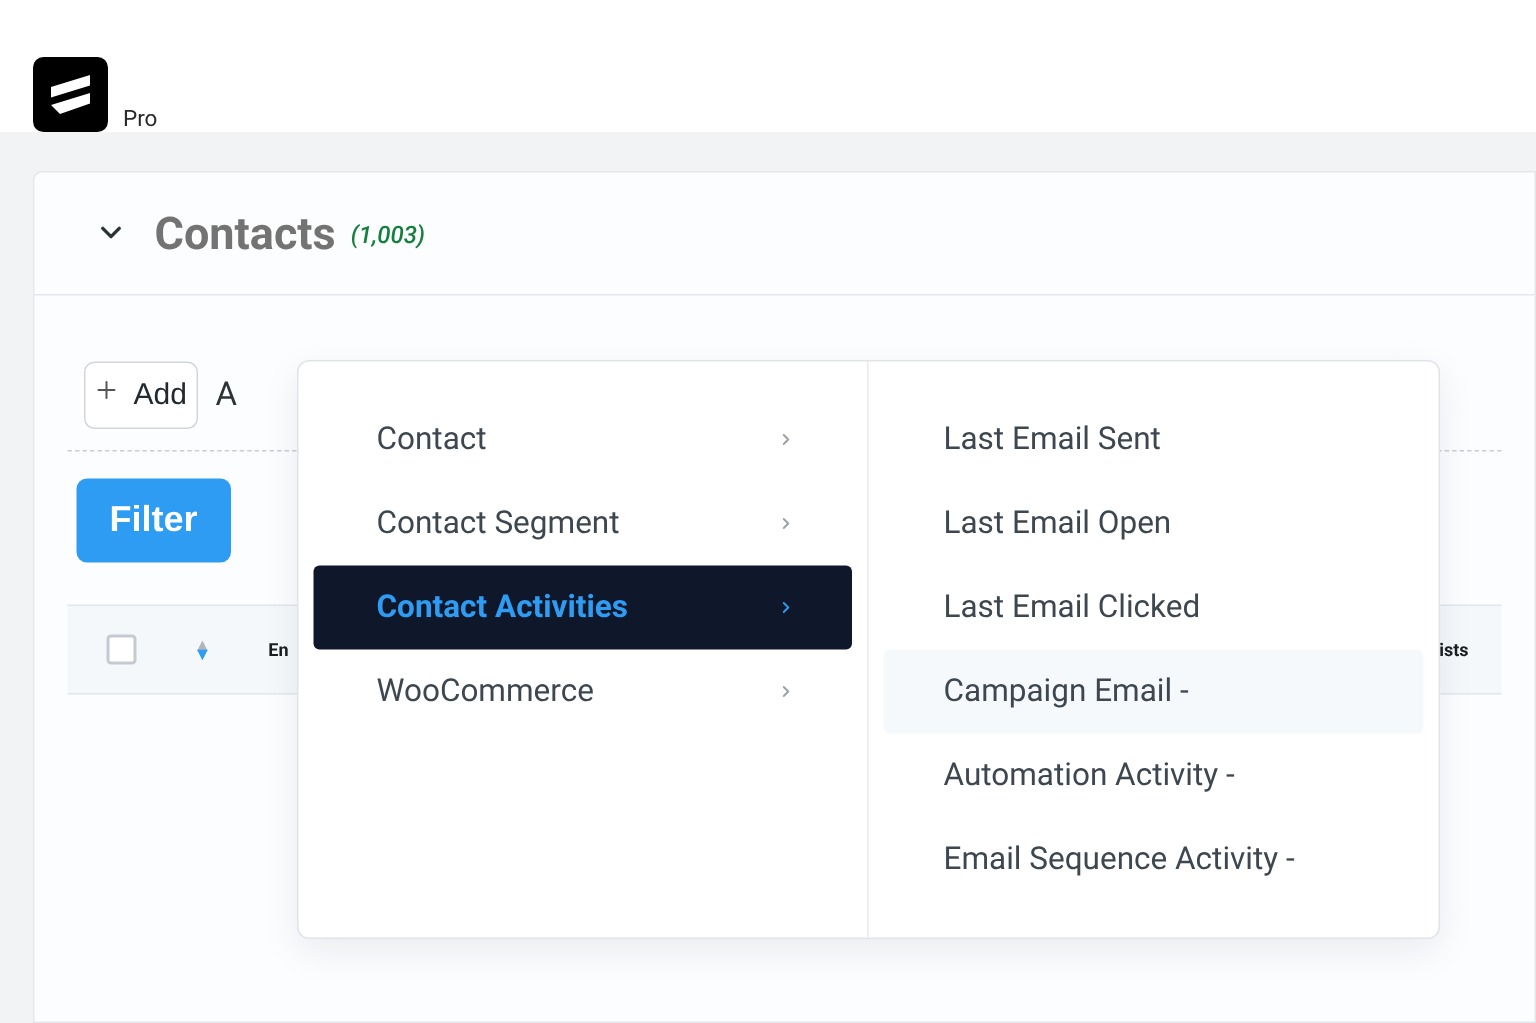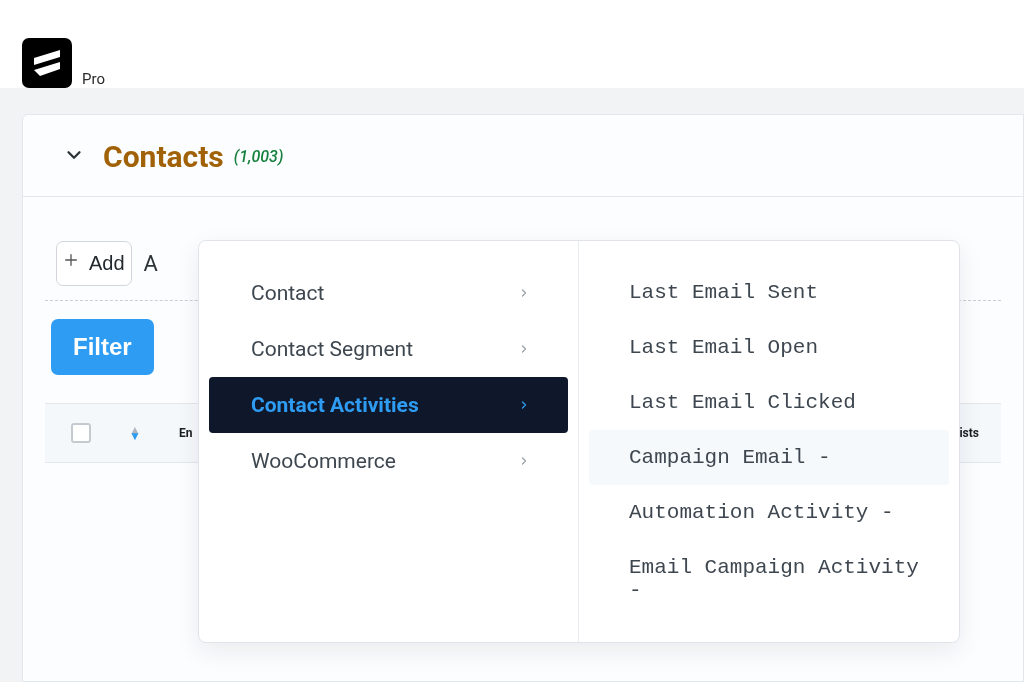--- a/index.html
+++ b/index.html
@@ -54,21 +54,21 @@
       align-items: center;
       border-bottom: 1px solid #e3e7ec;
     }
     .chevron-down-hdr {
       margin-right: 18px;
       color: #2d3436;
     }
     .page-title {
       font-size: 30px;
       font-weight: 700;
-      color: #a16207;
+      color: #737373;
       margin-right: 10px;
     }
     .count {
       font-size: 16px;
       color: #15803d;
       font-weight: 500;
       font-style: italic;
     }
     .card-body {
       padding: 30px 22px 0 22px;
@@ -188,21 +188,20 @@
       color: #9aa0a6;
       font-size: 16px;
     }
     .dd-item.selected .chev { color: #2e9cf3; }
     .dd-sub {
       padding: 16px 30px 16px 40px;
       font-size: 21px;
       color: #3e4750;
       cursor: pointer;
       border-radius: 4px;
-      font-family: Liberation Mono, monospace;
     }
     .dd-sub.hovered {
       background: #f6f9fb;
     }
   </style>
 </head>
 <body>
 
 <div class="top-header">
   <div class="logo">
@@ -284,16 +283,16 @@
               <polyline points="9 18 15 12 9 6"></polyline>
             </svg></span>
       </div>
     </div>
     <div class="dd-col">
       <div class="dd-sub">Last Email Sent</div>
       <div class="dd-sub">Last Email Open</div>
       <div class="dd-sub">Last Email Clicked</div>
       <div class="dd-sub hovered">Campaign Email -</div>
       <div class="dd-sub">Automation Activity -</div>
-      <div class="dd-sub">Email Campaign Activity -</div>
+      <div class="dd-sub">Email Sequence Activity -</div>
     </div>
   </div>
 </div>
 
 </body></html>

